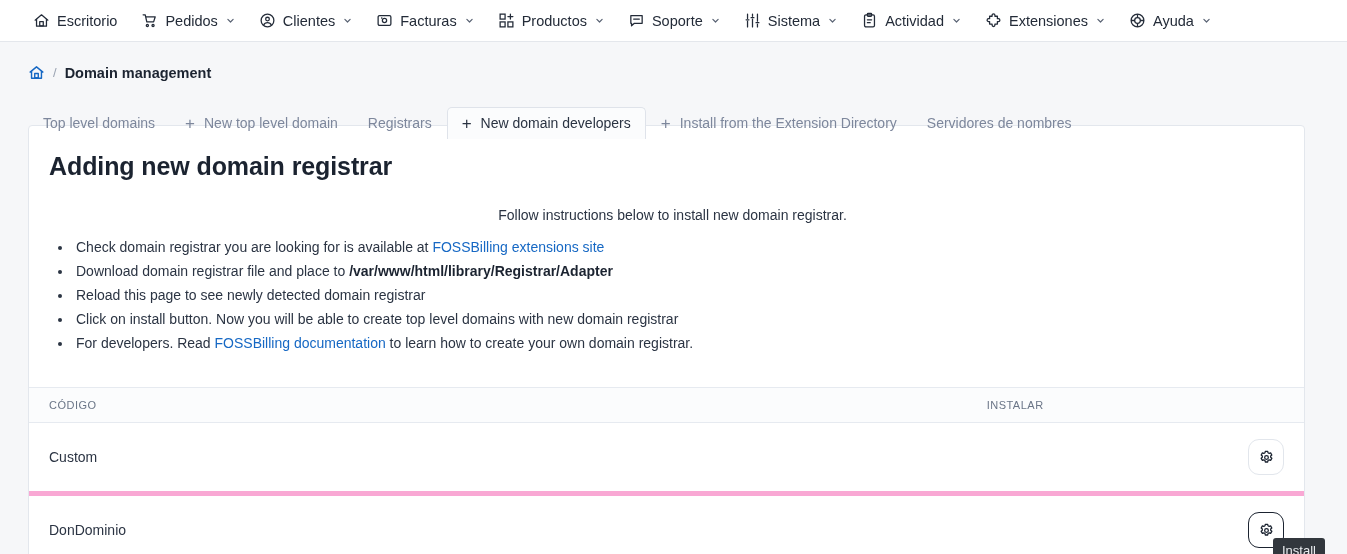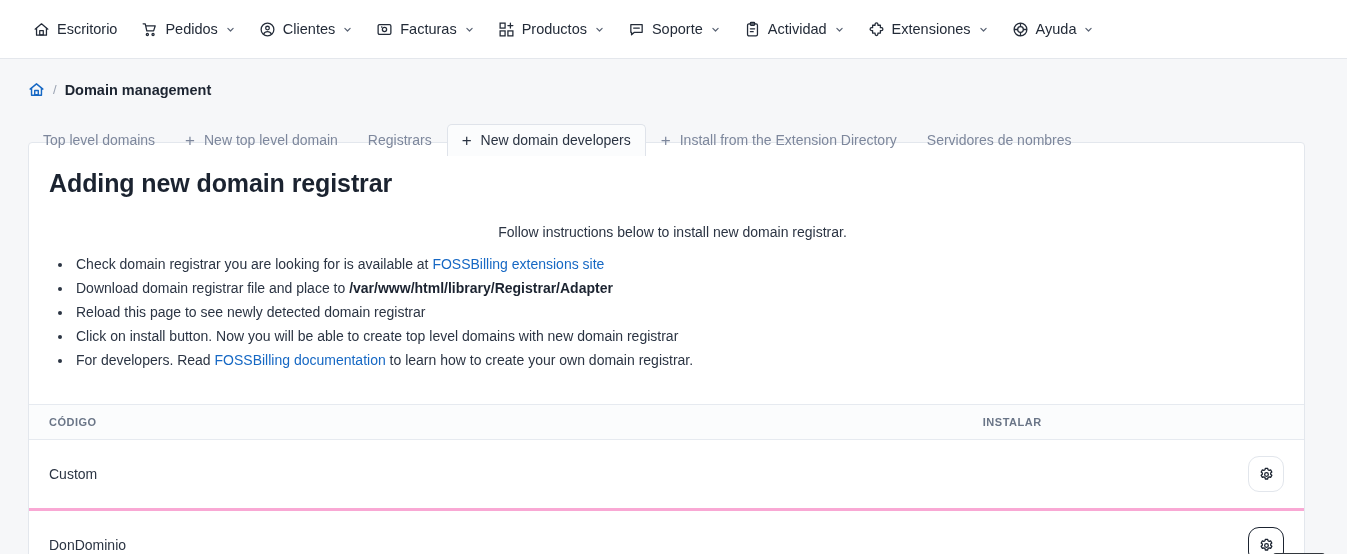--- a/index.html
+++ b/index.html
@@ -7,21 +7,21 @@
     margin: 0; padding: 0;
     width: 1347px; height: 554px;
     overflow: hidden;
     background: #f6f7f9;
     font-family: "Liberation Sans", sans-serif;
     color: #232b38;
   }
 
   
   .topnav {
-    height: 59px;
+    height: 42px;
     background: #ffffff;
     border-bottom: 1px solid #e4e7ec;
     display: flex;
     align-items: center;
     padding-left: 22px;
     gap: 2px;
   }
   .nav-item {
     display: flex;
     align-items: center;
@@ -145,28 +145,28 @@
     margin-top: 8px;
   }
   table.registrars thead th {
     background: #fbfcfd;
     border-top: 1px solid #e6eaf0;
     border-bottom: 1px solid #e6eaf0;
     font-size: 11px;
     letter-spacing: 0.5px;
     text-transform: uppercase;
     color: #6a7587;
-    font-weight: bold;
+    font-weight: normal;
     text-align: left;
     padding: 11px 20px;
     height: 32px;
   }
   table.registrars thead th.right { text-align: center; }
   table.registrars tbody td {
-    border-bottom: 3px solid #f9a8d4;
+    border-bottom: 5px solid #f9a8d4;
     padding: 16px 20px;
     font-size: 14px;
     color: #2b3443;
     height: 65px;
     vertical-align: middle;
   }
   table.registrars tbody td.right { text-align: right; }
 
   .gear-btn {
     display: inline-flex;
@@ -273,20 +273,34 @@
       </span>
     </div>
     <div class="nav-item">
       <span class="nav-icon">
         <svg width="17" height="17" viewBox="0 0 24 24" fill="none" stroke="currentColor" stroke-width="1.8" stroke-linejoin="round">
           <path d="M4 5h16v11H9l-4 3.5V16H4z"></path>
           <path d="M8 10h8" stroke-linecap="round"></path>
         </svg>
       </span>
       <span>Soporte</span>
+      <span class="caret">
+        <svg width="9" height="9" viewBox="0 0 12 12" fill="none" stroke="currentColor" stroke-width="1.6" stroke-linecap="round" stroke-linejoin="round">
+          <path d="M2.5 4.5 6 8l3.5-3.5"></path>
+        </svg>
+      </span>
+    </div>
+    <div class="nav-item">
+      <span class="nav-icon">
+        <svg width="17" height="17" viewBox="0 0 24 24" fill="none" stroke="currentColor" stroke-width="1.8" stroke-linecap="round">
+          <path d="M5 3v6M5 13v8M12 3v3M12 10v11M19 3v10M19 17v4"></path>
+          <path d="M3 11h4M10 8h4M17 15h4"></path>
+        </svg>
+      </span>
+      <span>Sistema</span>
       <span class="caret">
         <svg width="9" height="9" viewBox="0 0 12 12" fill="none" stroke="currentColor" stroke-width="1.6" stroke-linecap="round" stroke-linejoin="round">
           <path d="M2.5 4.5 6 8l3.5-3.5"></path>
         </svg>
       </span>
     </div>
     <div class="nav-item">
       <span class="nav-icon">
         <svg width="17" height="17" viewBox="0 0 24 24" fill="none" stroke="currentColor" stroke-width="1.8" stroke-linejoin="round">
           <rect x="5" y="4" width="14" height="17" rx="2"></rect>

